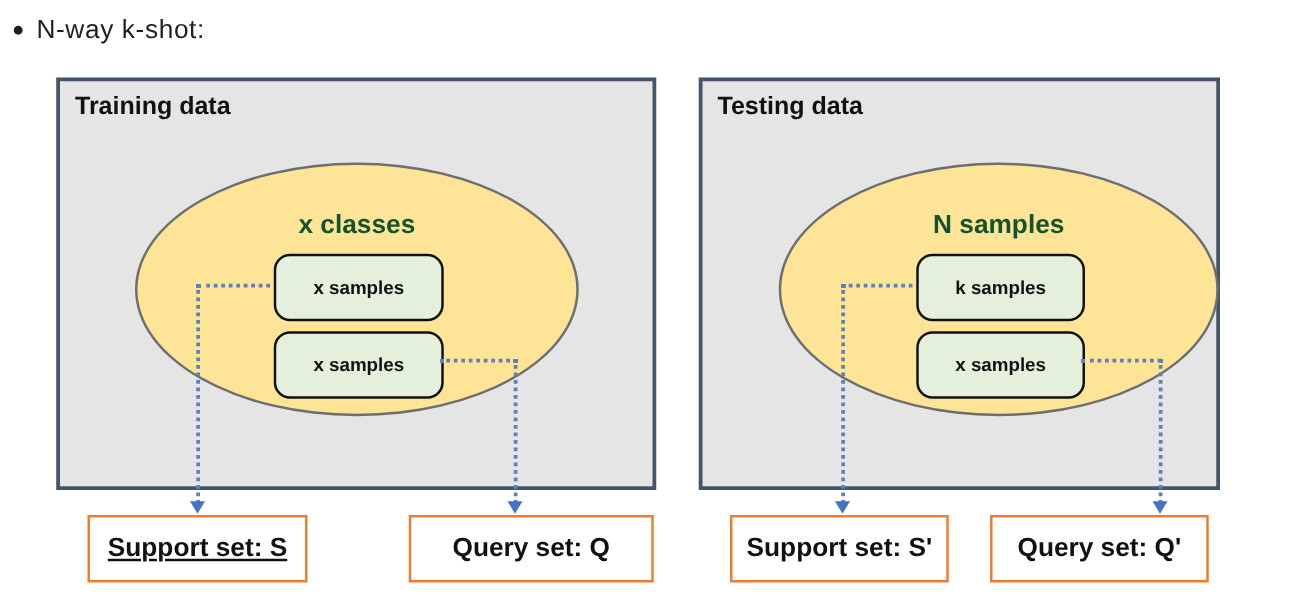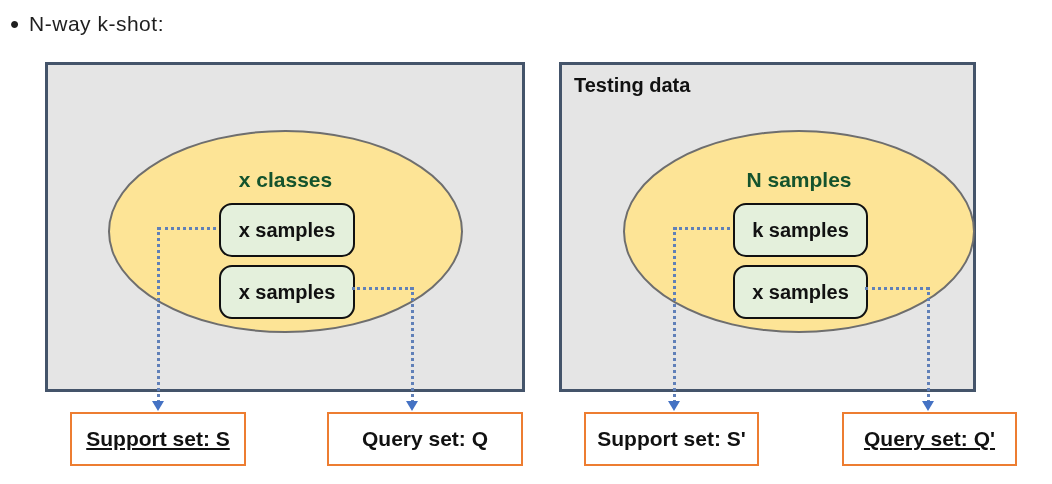--- a/index.html
+++ b/index.html
@@ -25,37 +25,37 @@
     background:#fde496;border:2px solid #6e6e6e;text-align:center;
   }
   .panel.training .ellipse{left:60px;top:65px;width:355px;height:203px;}
   .panel.testing  .ellipse{left:61px;top:65px;width:352px;height:203px;}
   .class-label{margin-top:36px;font-size:21px;font-weight:bold;color:#14532d;}
   
   .sample-box{
     position:absolute;box-sizing:border-box;height:54px;
     background:#e4f0dc;border:2px solid #111111;border-radius:13px;
     display:flex;align-items:center;justify-content:center;
-    font-size:20px;font-weight:bold;color:#111111;
+    font-size:15px;font-weight:bold;color:#111111;
   }
   .panel.training .sample-box{left:171px;width:136px;}
   .panel.testing  .sample-box{left:171px;width:135px;}
   .sample-1{top:138px;}
   .sample-2{top:200px;}
   
   .set-box{
     position:absolute;top:412px;height:54px;box-sizing:border-box;
     background:#ffffff;border:2.5px solid #ed7d31;
     display:flex;align-items:center;justify-content:center;
     font-size:21px;font-weight:bold;color:#111111;
   }
   #support-training{left:70px;width:176px;text-decoration:underline;}
   #query-training{left:327px;width:196px;}
   #support-testing{left:584px;width:175px;}
-  #query-testing{left:842px;width:175px;text-decoration:underline;}
+  #query-testing{left:792px;width:175px;}
   
   .conn{position:absolute;z-index:5;}
   .conn.h{border-top:3px dotted #6080b8;height:0;}
   .conn.v{border-left:3px dotted #6080b8;width:0;}
   .arrowhead{
     position:absolute;z-index:6;width:0;height:0;
     border-left:6px solid transparent;border-right:6px solid transparent;
     border-top:10px solid #4472c4;
   }
 </style>
@@ -63,20 +63,21 @@
 <body>
 
 <div id="page">
 
   <div class="title">
     <span class="bullet">•</span>
     <span class="title-text">N-way k-shot:</span>
   </div>
 
   <div class="panel training">
+    <div class="panel-label">Training data</div>
     <div class="ellipse">
       <div class="class-label">x classes</div>
     </div>
     <div class="sample-box sample-1">x samples</div>
     <div class="sample-box sample-2">x samples</div>
   </div>
 
   <div class="panel testing">
     <div class="panel-label">Testing data</div>
     <div class="ellipse">

